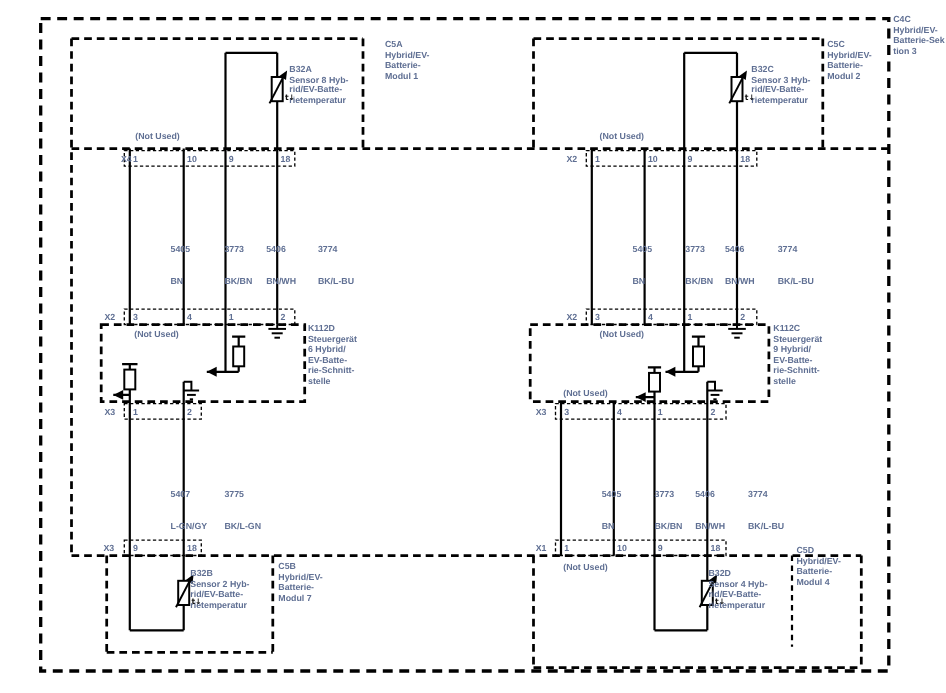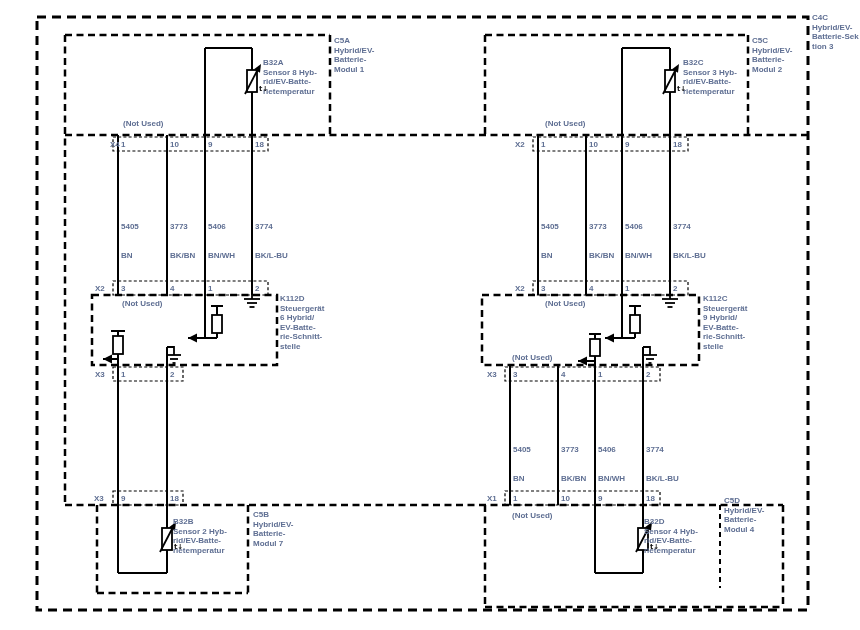--- a/index.html
+++ b/index.html
@@ -1,21 +1,21 @@
 <!DOCTYPE html>
 <html><head>
 <meta charset="utf-8">
 <style>
   html,body{margin:0;padding:0;background:#ffffff;}
   .stage{position:relative;width:860px;height:630px;background:#ffffff;overflow:hidden;
          font-family:"Liberation Sans", sans-serif;}
   svg.art{position:absolute;left:0;top:0;}
   .lbl{position:absolute;font:bold 8px "Liberation Sans", sans-serif;color:#5f6f93;
        line-height:9.5px;white-space:pre;}
-  .lbl span{display:block;}
+  .lbl span{display:block;margin-left:34px;}
   .pin{position:absolute;font:bold 8px "Liberation Sans", sans-serif;color:#5f6f93;
        line-height:9px;white-space:pre;}
   .glyph{position:absolute;font:bold 7px "DejaVu Sans", sans-serif;color:#111;line-height:8px;}
 </style>
 </head>
 <body>
 
 <div class="stage">
 
 <svg class="art" width="860" height="630" viewBox="0 0 860 630">
@@ -137,21 +137,21 @@
       <line x1="-7" y1="13" x2="5" y2="-10" stroke="#000" stroke-width="1.8"></line>
       <polygon points="9,-17 8,-8.2 2,-11.8" fill="#000"></polygon>
     </g>
   </g>
 </svg>
 
 <span class="lbl" style="left:812px;top:13px">C4C
 Hybrid/EV-
 Batterie-Sek
 tion 3</span>
-<span class="lbl" style="left:334px;top:36px">C5A
+<span class="lbl" style="left:350px;top:36px">C5A
 Hybrid/EV-
 Batterie-
 Modul 1</span>
 <span class="lbl" style="left:263px;top:58px">B32A
 Sensor 8 Hyb-
 rid/EV-Batte-
 rietemperatur</span>
 <span class="lbl" style="left:123px;top:119px">(Not Used)</span>
 <span class="lbl" style="left:280px;top:294px">K112D
 Steuergerät
@@ -251,20 +251,28 @@
 </div>
 <div class="lbl" style="left:208px;top:203px">
   <span>5406</span>
   <span>BN/WH</span>
 </div>
 <div class="lbl" style="left:255px;top:203px">
   <span>3774</span>
   <span>BK/L-BU</span>
 </div>
 
+<div class="lbl" style="left:121px;top:426px">
+  <span>5407</span>
+  <span>L-GN/GY</span>
+</div>
+<div class="lbl" style="left:170px;top:426px">
+  <span>3775</span>
+  <span>BK/L-GN</span>
+</div>
 
 <div class="lbl" style="left:541px;top:203px">
   <span>5405</span>
   <span>BN</span>
 </div>
 <div class="lbl" style="left:589px;top:203px">
   <span>3773</span>
   <span>BK/BN</span>
 </div>
 <div class="lbl" style="left:625px;top:203px">

